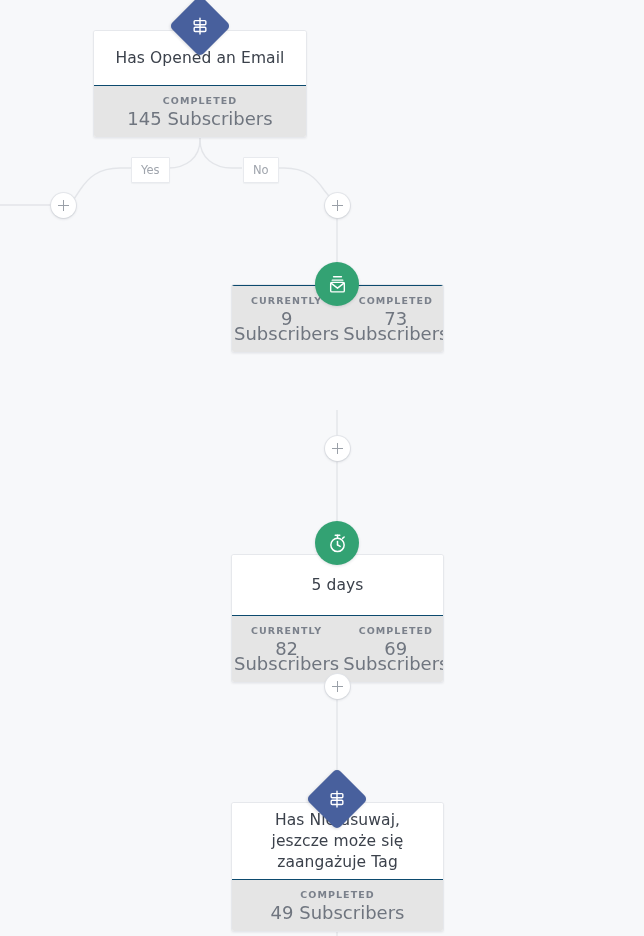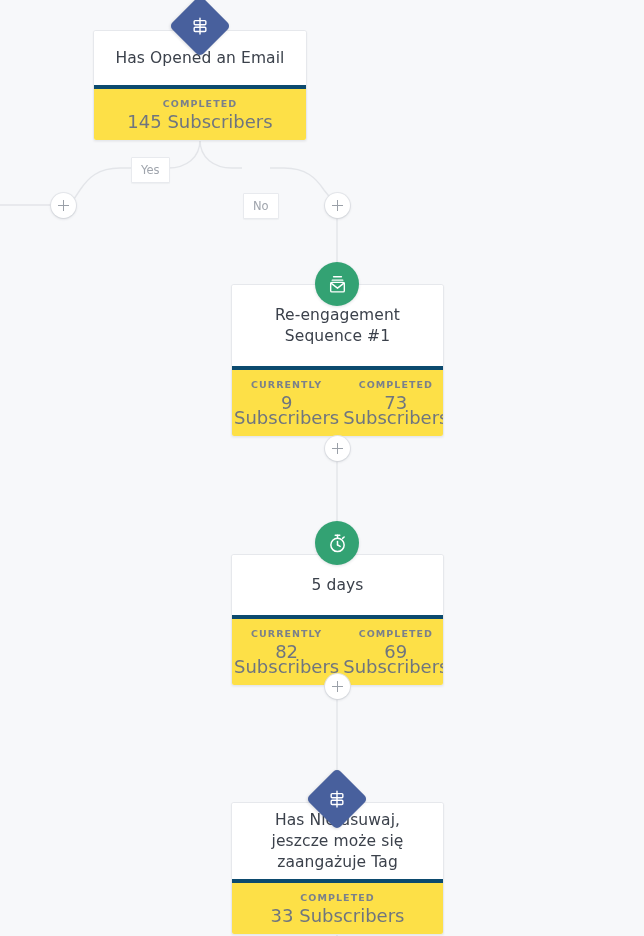--- a/index.html
+++ b/index.html
@@ -53,22 +53,22 @@
   .node-title {
     font-size: 15.5px;
     line-height: 21px;
     color: #3b414b;
     text-align: center;
     font-weight: 400;
     padding: 0 12px;
     letter-spacing: .1px;
   }
   .node-foot {
-    background: #fde047;
-    border-top: 4px solid #0c4a6e;
+    background: #e5e5e5;
+    border-top: 1px solid #0c4a6e;
     display: flex;
     box-sizing: border-box;
     width: 100%;
   }
   .stat {
     flex: 1 1 0;
     text-align: center;
     padding: 9px 2px 11px;
     box-sizing: border-box;
   }
@@ -207,29 +207,26 @@
     <div class="badge-glyph">
       <svg width="20" height="20" viewBox="0 0 24 24" fill="none" stroke="#ffffff" stroke-width="1.7" stroke-linecap="round" stroke-linejoin="round">
         <line x1="12" y1="2.5" x2="12" y2="21.5"></line>
         <rect x="5" y="5.5" width="14" height="5" rx="1.2" fill="none"></rect>
         <rect x="5" y="13.5" width="14" height="5" rx="1.2" fill="none"></rect>
       </svg>
     </div>
   </div>
 
   <div class="branch-label" style="left:131px; top:157px;">Yes</div>
-  <div class="branch-label" style="left:243px; top:157px;margin-top:36px;">No</div>
+  <div class="branch-label" style="left:243px; top:157px;">No</div>
 
   <div class="plus" style="left:51px; top:193px;"></div>
   <div class="plus" style="left:325px; top:193px;"></div>
 
   <div class="node" style="left:231px; top:284px; width:213px;">
-    <div class="node-body" style="height:81px;">
-      <div class="node-title">Re-engagement Sequence #1</div>
-    </div>
     <div class="node-foot">
       <div class="stat">
         <div class="stat-label">CURRENTLY</div>
         <div class="stat-value">9 Subscribers</div>
       </div>
       <div class="stat">
         <div class="stat-label">COMPLETED</div>
         <div class="stat-value">73 Subscribers</div>
       </div>
     </div>
@@ -279,21 +276,21 @@
 
   <div class="plus" style="left:325px; top:674px;"></div>
 
   <div class="node" style="left:231px; top:802px; width:213px;">
     <div class="node-body" style="height:76px;">
       <div class="node-title">Has Nie usuwaj, jeszcze może się zaangażuje Tag</div>
     </div>
     <div class="node-foot">
       <div class="stat">
         <div class="stat-label">COMPLETED</div>
-        <div class="stat-value">33 Subscribers</div>
+        <div class="stat-value">49 Subscribers</div>
       </div>
     </div>
   </div>
   <div class="badge" style="left:315px; top:777px;">
     <div class="badge-diamond"></div>
     <div class="badge-glyph">
       <svg width="20" height="20" viewBox="0 0 24 24" fill="none" stroke="#ffffff" stroke-width="1.7" stroke-linecap="round" stroke-linejoin="round">
         <line x1="12" y1="2.5" x2="12" y2="21.5"></line>
         <rect x="5" y="5.5" width="14" height="5" rx="1.2" fill="none"></rect>
         <rect x="5" y="13.5" width="14" height="5" rx="1.2" fill="none"></rect>

